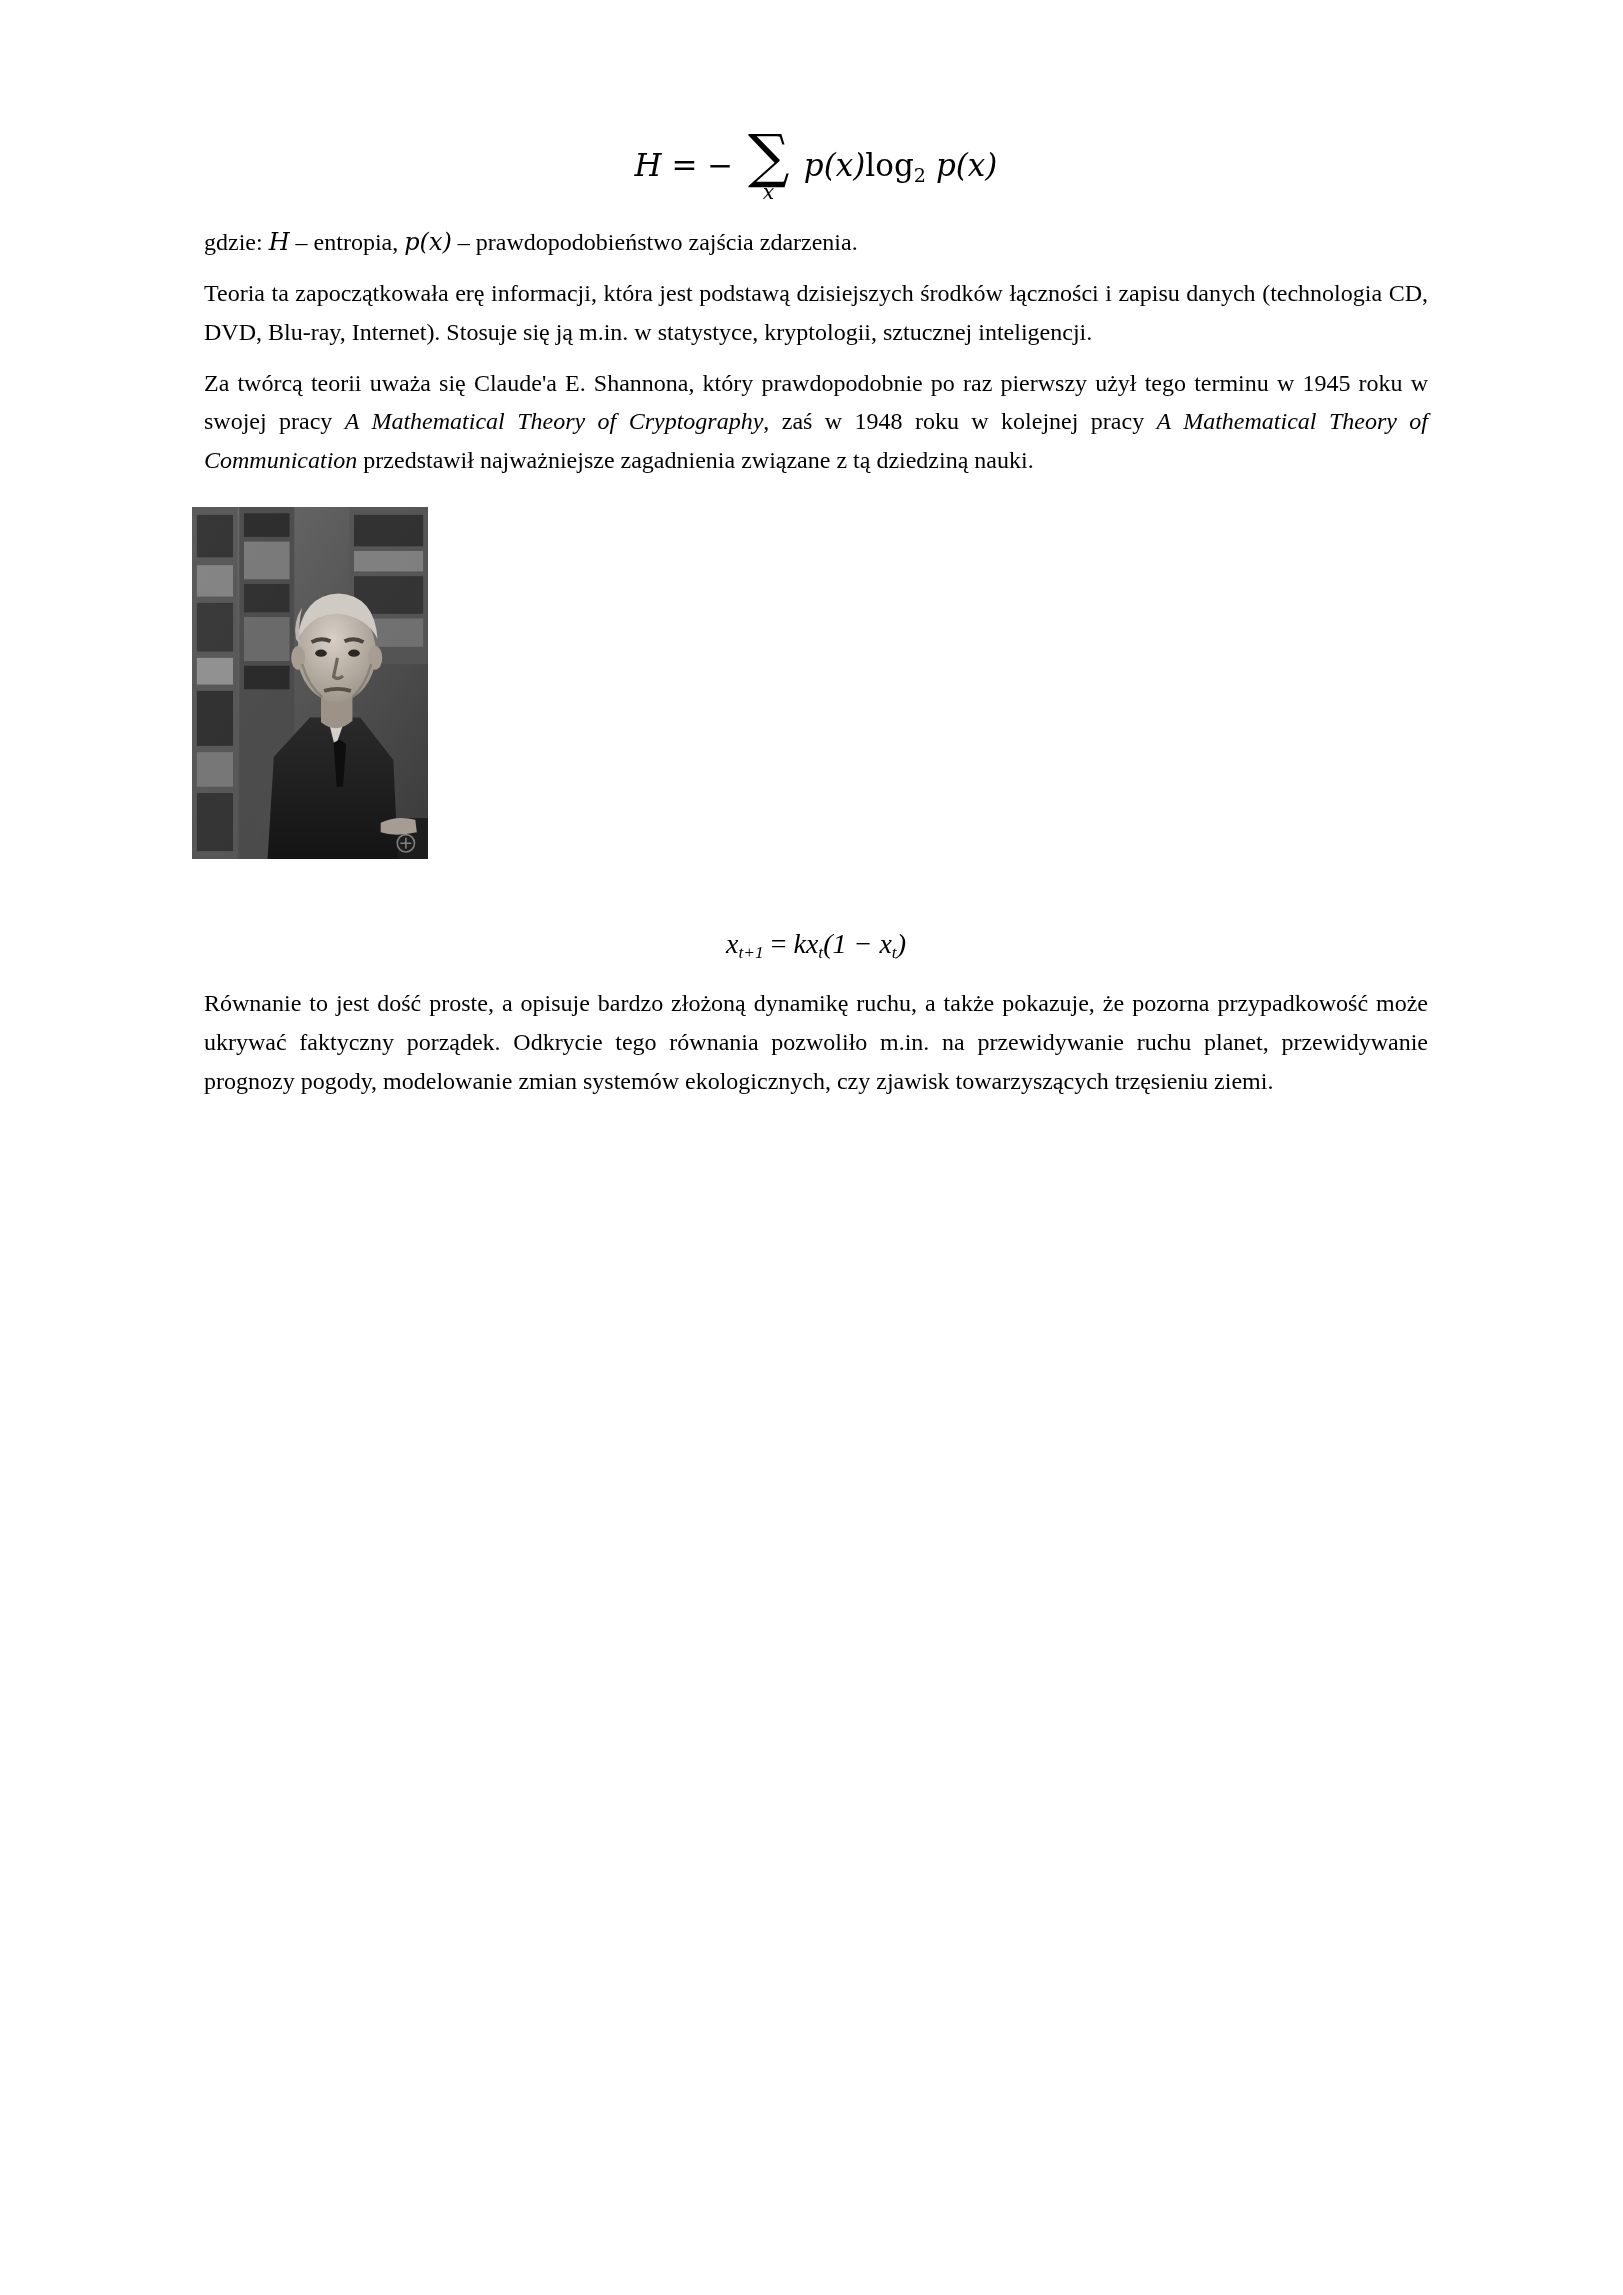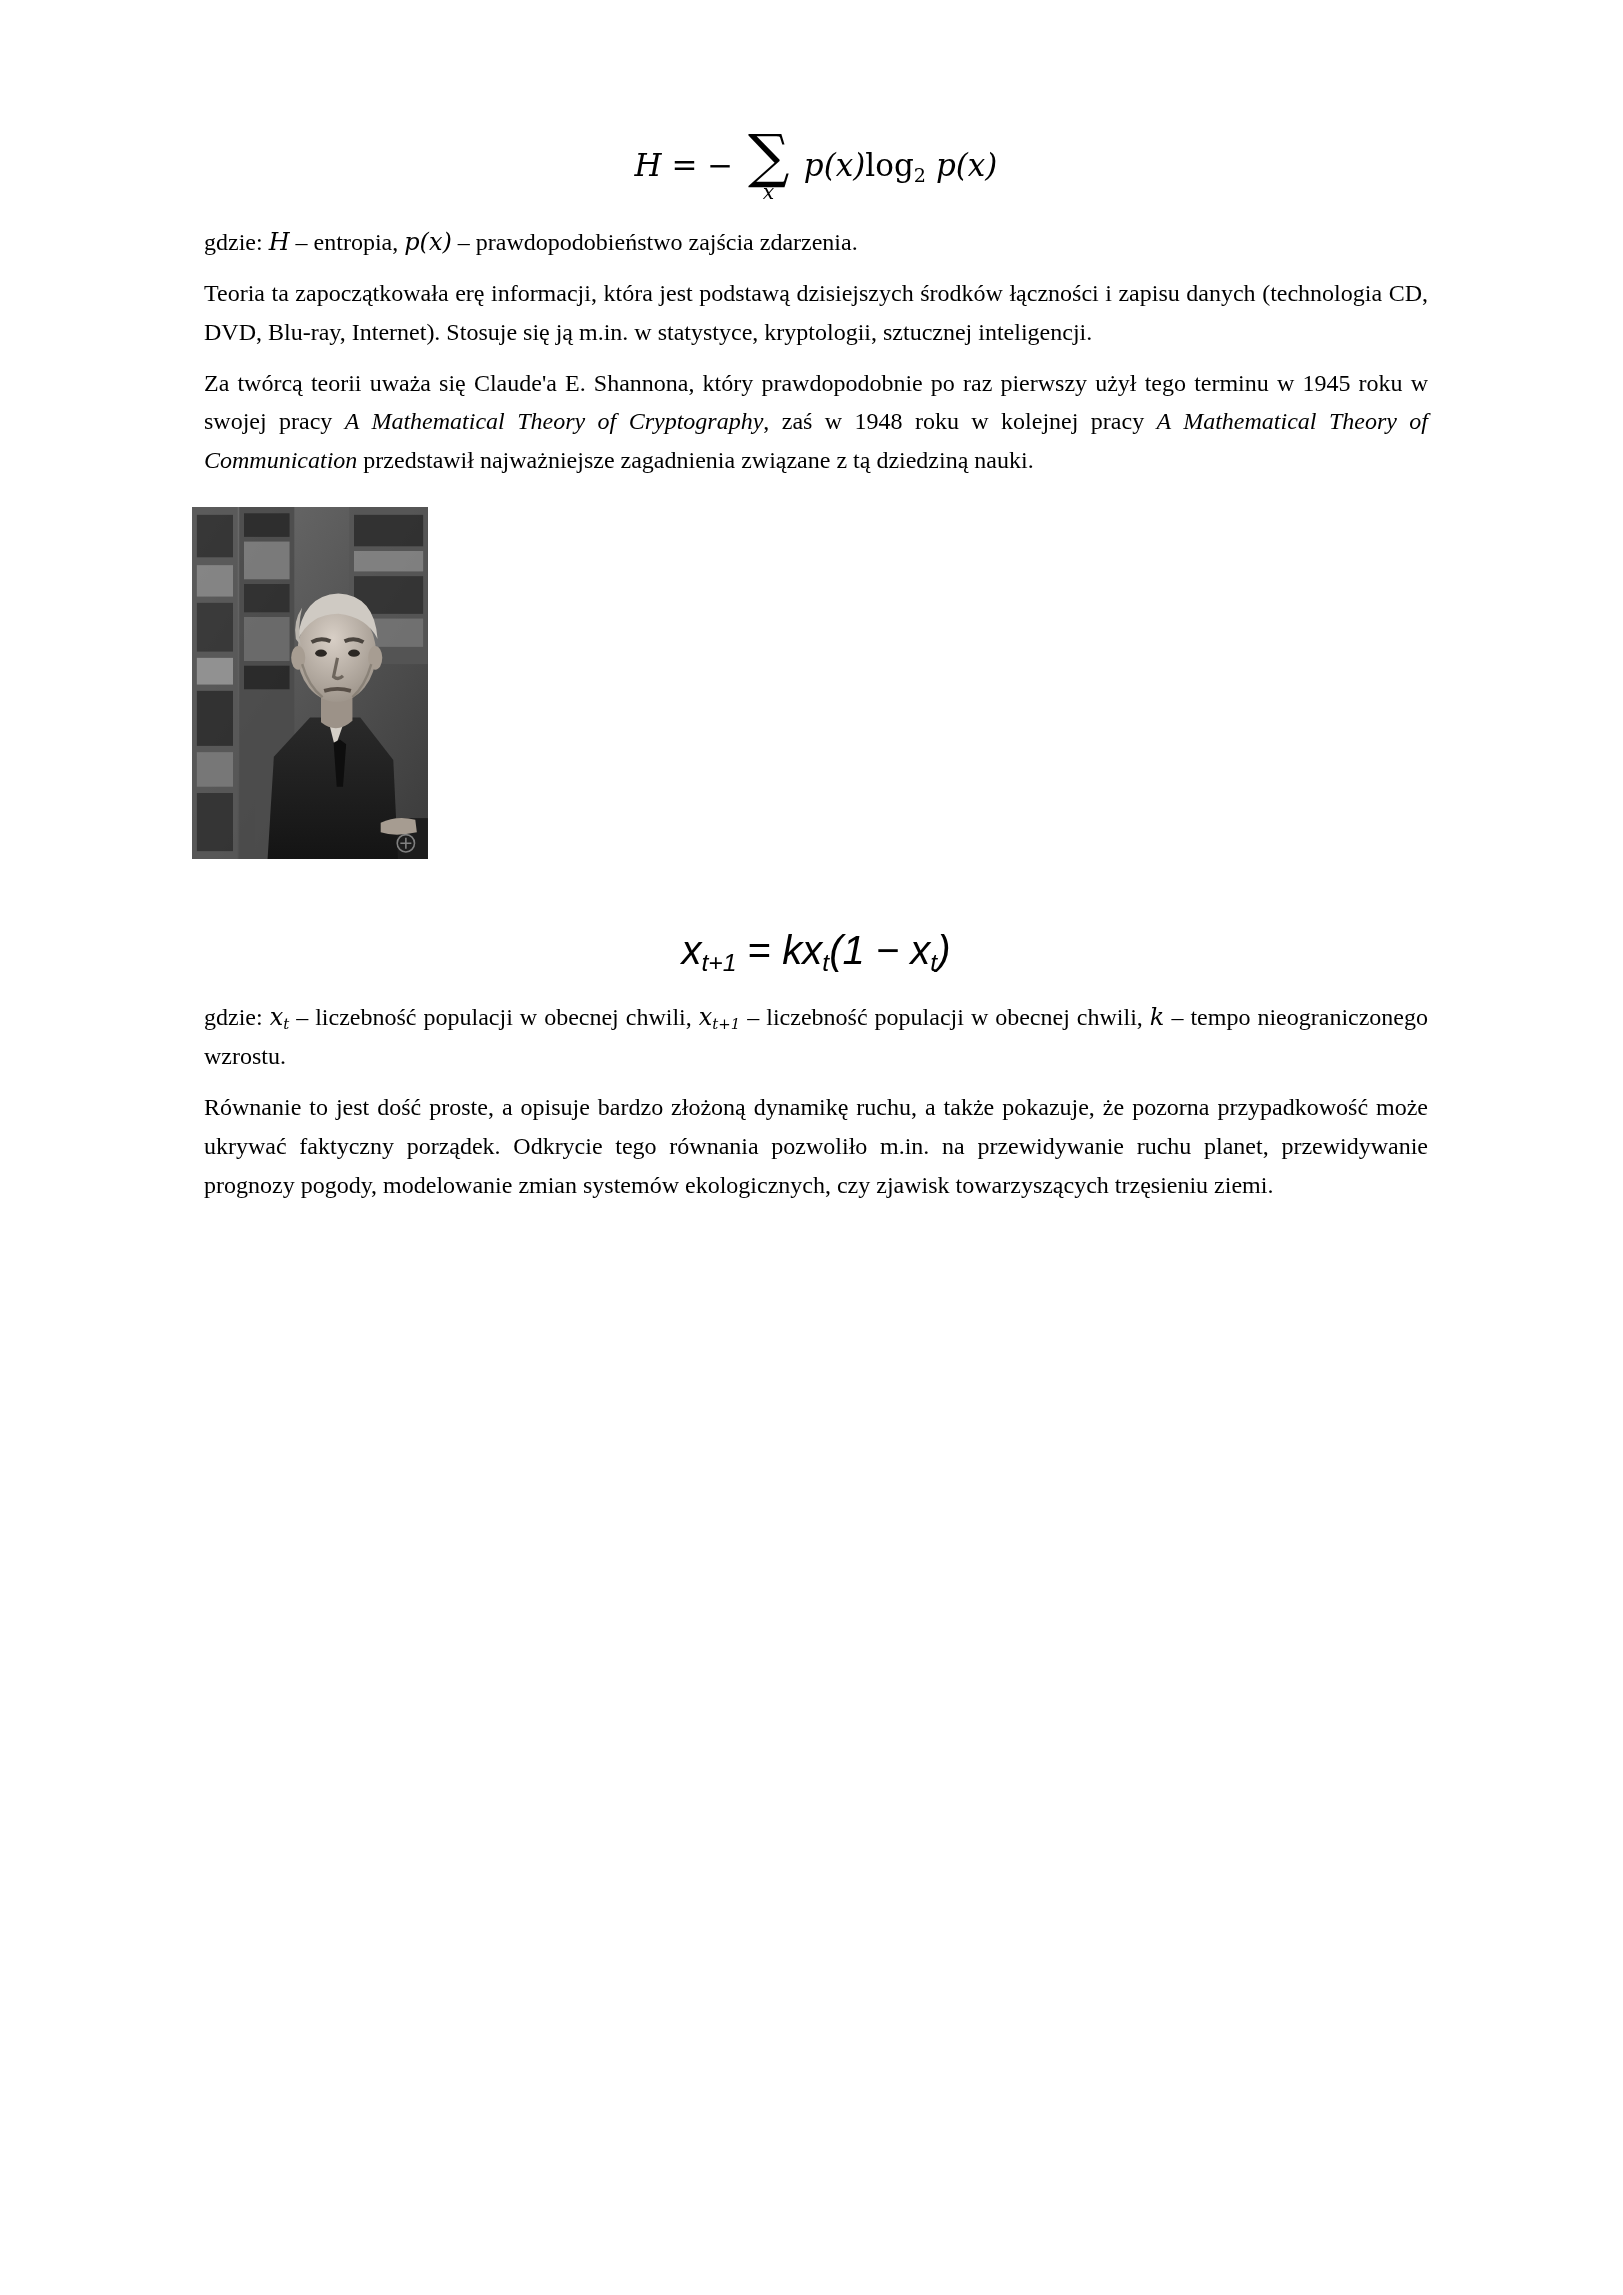--- a/index.html
+++ b/index.html
@@ -62,23 +62,23 @@
   .subi {
     font-size: 0.62em;
     vertical-align: -0.30em;
     font-style: italic;
   }
   .upr {
     font-style: normal;
   }
   .formula-chaos {
     display: inline-block;
-    font-size: 40px;
-    font-style: italic;
-    font-family: Liberation Sans, sans-serif;
+    font-size: 28px;
+    font-style: italic;
+    font-family: Liberation Serif, serif;
   }
   
   p {
     margin: 12px;
     font-size: 24px;
     line-height: 1.62;
     text-align: justify;
     text-justify: inter-word;
   }
   p.nojust {
@@ -226,21 +226,18 @@
     <div class="gap-m"></div>
 
     <div class="formula-block">
       <span class="formula-chaos">
         <span>x</span><span class="subi">t+1</span>
         <span class="upr">=</span>
         <span>k</span><span>x</span><span class="subi">t</span><span>(1 − x</span><span class="subi">t</span><span>)</span>
       </span>
     </div>
 
-    <p>
-      <span>gdzie: </span><span class="mi">x</span><span class="mi subi">t</span><span> – liczebność populacji w obecnej chwili, </span><span class="mi">x</span><span class="mi subi">t+1</span><span> – liczebność populacji w obecnej chwili, </span><span class="mi">k</span><span> – tempo nieograniczonego wzrostu.</span>
-    </p>
 
     <p>Równanie to jest dość proste, a opisuje bardzo złożoną dynamikę ruchu, a także pokazuje, że pozorna przypadkowość może ukrywać faktyczny porządek. Odkrycie tego równania pozwoliło m.in. na przewidywanie ruchu planet, przewidywanie prognozy pogody, modelowanie zmian systemów ekologicznych, czy zjawisk towarzyszących trzęsieniu ziemi.</p>
 
   </div>
 </div>
 
 
 </body></html>

